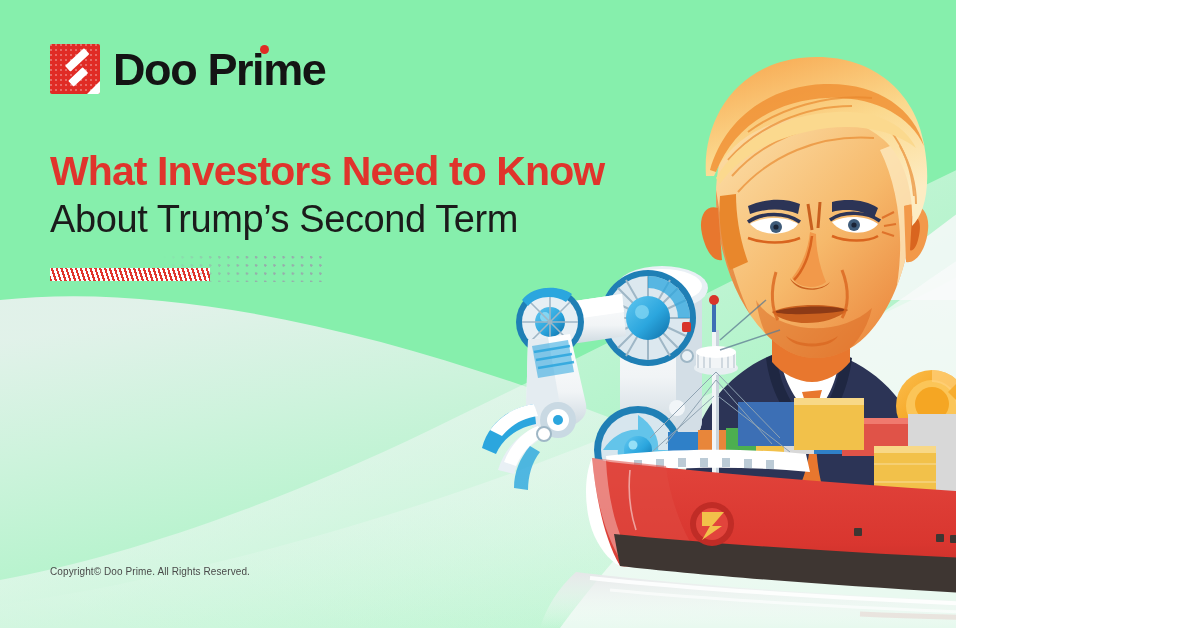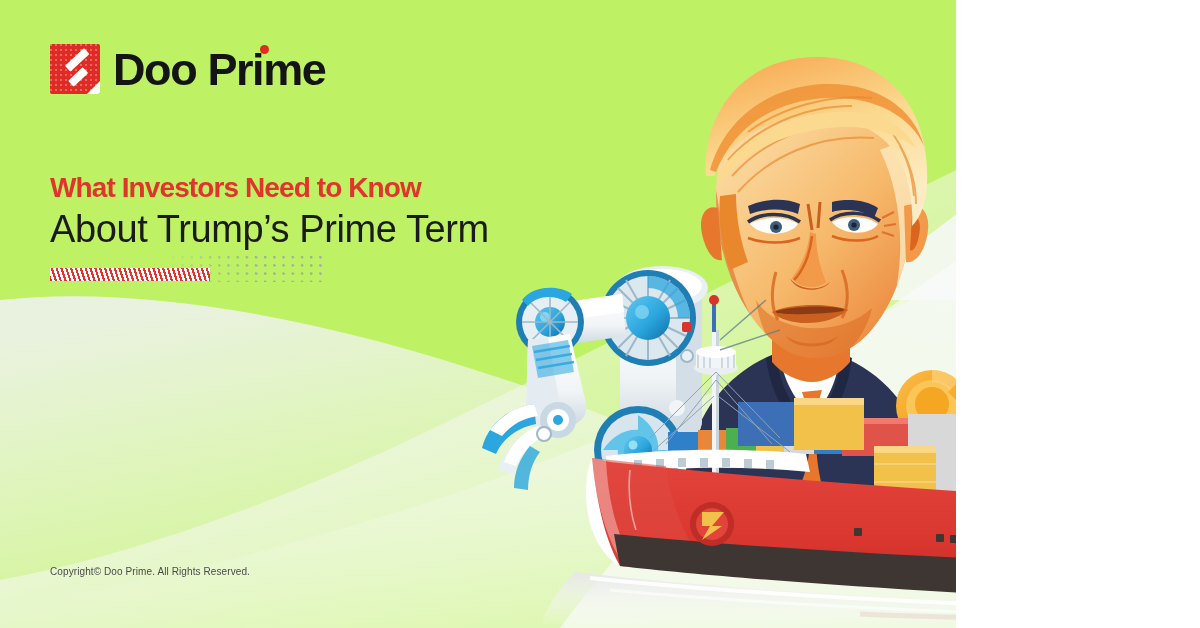--- a/index.html
+++ b/index.html
@@ -6,21 +6,21 @@
   html,body { width:1200px; height:628px; }
   body {
     font-family:"Liberation Sans", sans-serif;
     background:#ffffff;
     overflow:hidden;
     position:relative;
   }
   #banner {
     position:relative;
     width:956px; height:628px;
-    background:#bef264;
+    background:#86efac;
     overflow:hidden;
   }
 
   
   .bg-layer { position:absolute; inset:0; overflow:hidden; pointer-events:none; }
 
   
   .logo { position:absolute; left:50px; top:44px; display:flex; align-items:center; gap:13px; }
   .logo-mark {
     width:50px; height:50px; background:#E02B25; border-radius:2px;
@@ -49,22 +49,22 @@
     line-height:1; position:relative; white-space:nowrap;
   }
   .logo-word .idot {
     position:absolute; width:9px; height:9px; border-radius:50%;
     background:#E02B25; left:147px; top:-2px;
   }
 
   
   .headline { position:absolute; left:50px; top:148px; }
   .h-line1 {
-    font-size:28px; font-weight:700; color:#E0342C;
-    letter-spacing:-0.9px; line-height:1.13; white-space:nowrap;margin-top:24px;
+    font-size:41px; font-weight:700; color:#E0342C;
+    letter-spacing:-0.9px; line-height:1.13; white-space:nowrap;
   }
   .h-line2 {
     font-size:38px; font-weight:400; color:#1b1b1b;
     letter-spacing:-0.4px; line-height:1.2; white-space:nowrap; margin-top:3px;
   }
 
   
   .deco { position:absolute; left:50px; top:260px; width:270px; height:24px; }
   .deco-stripes {
     position:absolute; left:0; top:8px; width:160px; height:13px;
@@ -127,21 +127,21 @@
       <span class="notch"></span>
     </div>
     <div class="logo-word">
       <span>Doo Prime</span>
       <span class="idot"></span>
     </div>
   </div>
 
   <div class="headline">
     <div class="h-line1">What Investors Need to Know</div>
-    <div class="h-line2">About Trump’s Prime Term</div>
+    <div class="h-line2">About Trump’s Second Term</div>
   </div>
 
   <div class="deco">
     <span class="deco-stripes"></span>
     <span class="deco-dots"></span>
   </div>
 
   <div class="copyright">Copyright© Doo Prime. All Rights Reserved.</div>
 
   <div class="artwork">

